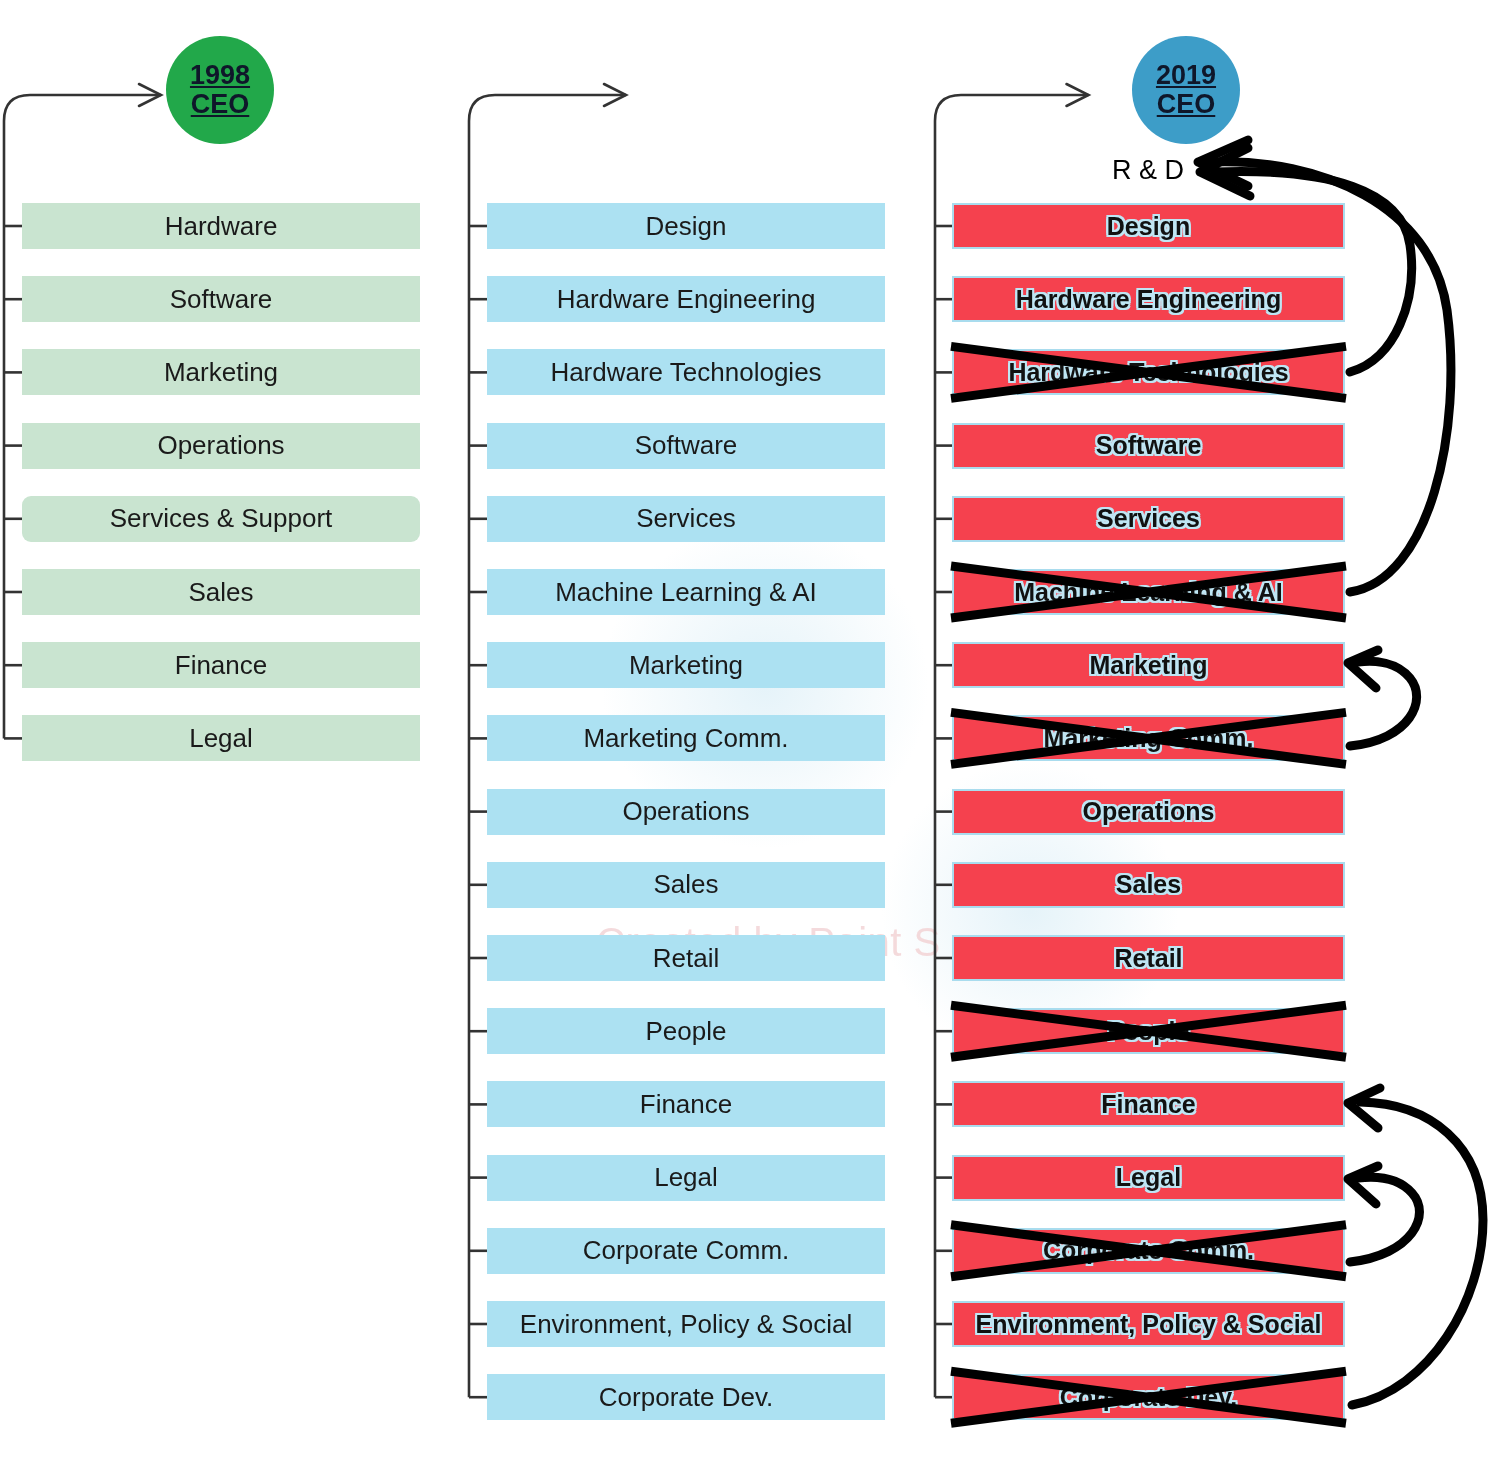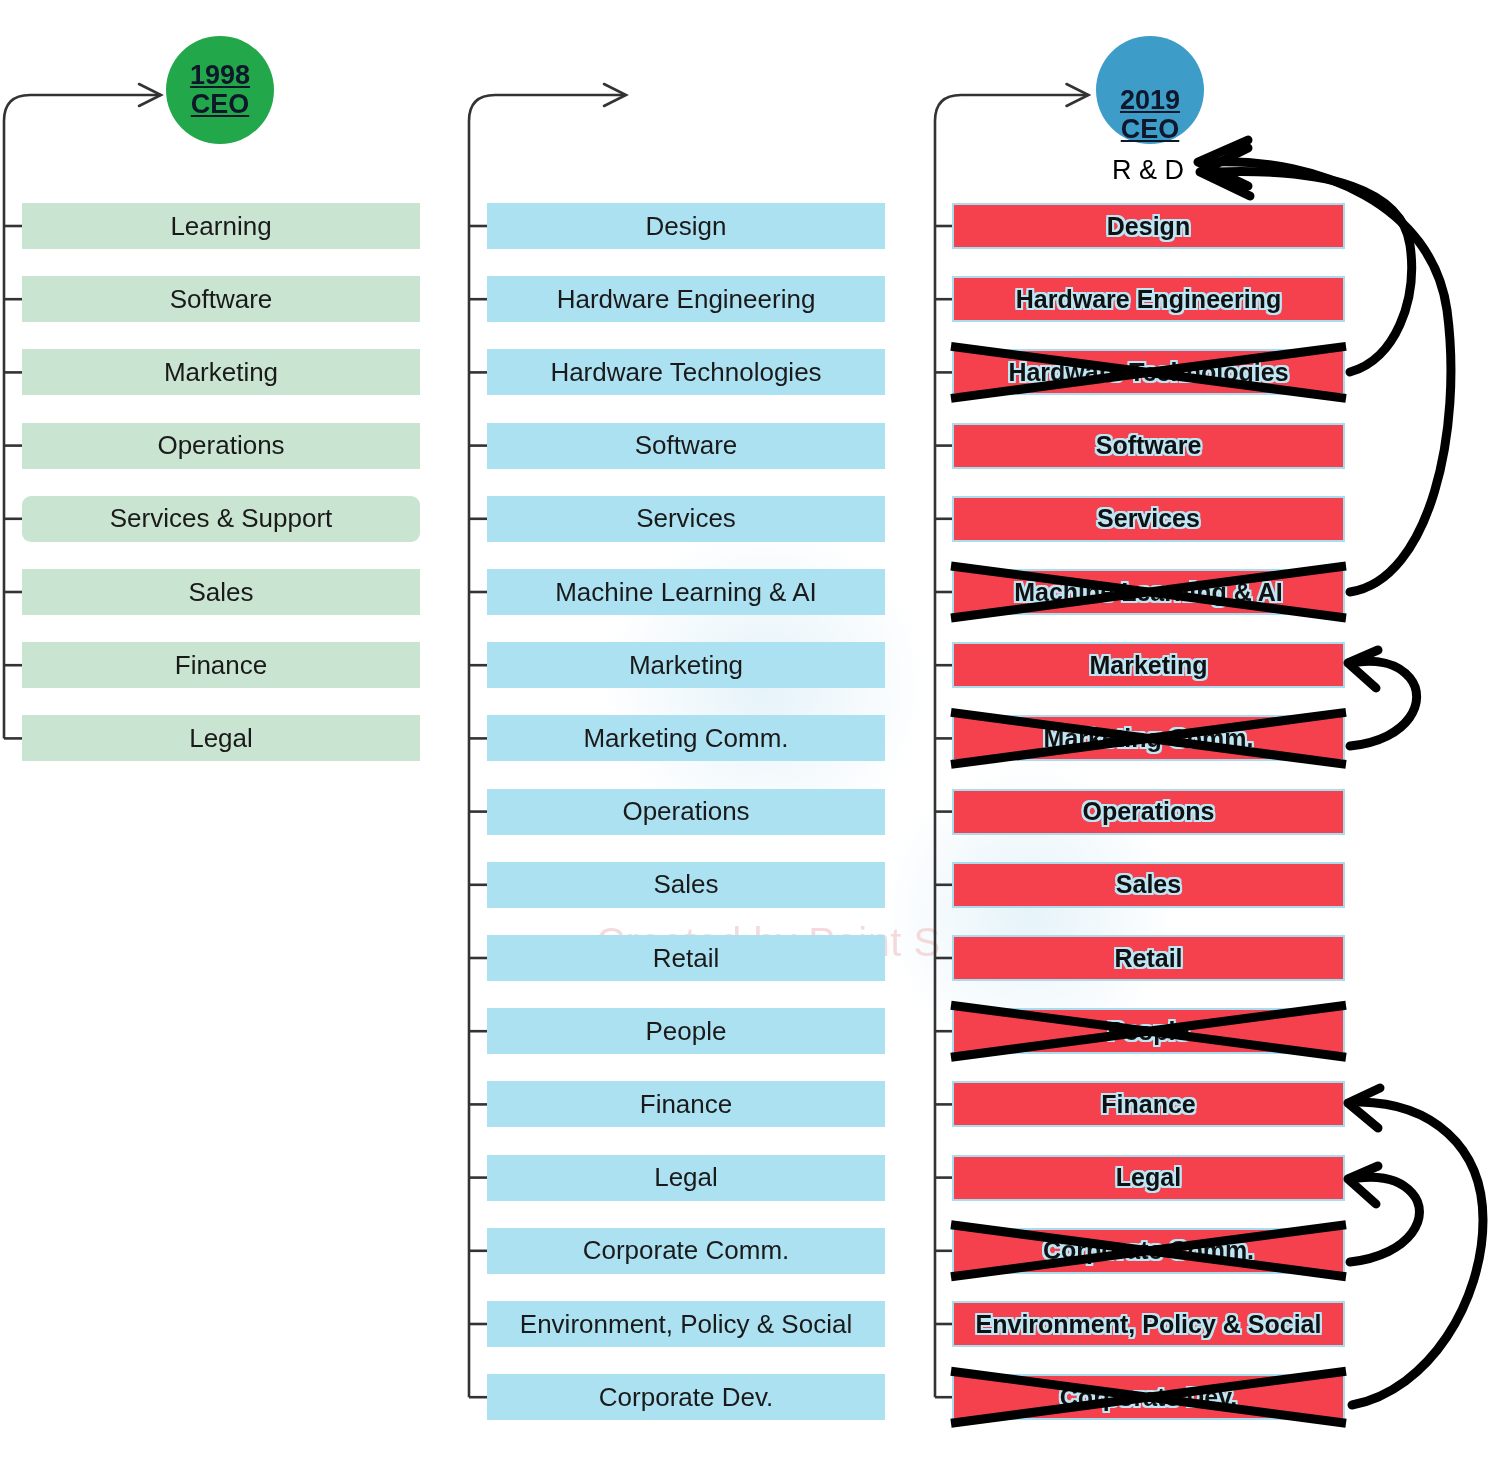--- a/index.html
+++ b/index.html
@@ -54,21 +54,21 @@
     align-items: center; justify-content: center;
     color: #0f172a;
     font-size: 27px;
     font-weight: bold;
     line-height: 1.08;
     top: 36px;
     z-index: 6;
     text-decoration: underline;
   }
   #ceo-1998 { left: 166px; background: #22a84a; }
-  #ceo-2019 { left: 631px; background: #3d9dc8; justify-content: flex-end; }
+  #ceo-2019 { left: 667px; background: #3d9dc8; }
   .ceo-line { display: block; }
 
   
   #rnd-label {
     position: absolute;
     left: 1094px;
     top: 155px;
     width: 108px;
     text-align: center;
     font-size: 27px;
@@ -193,21 +193,21 @@
   </div>
 
   <div class="column" id="col-2022">
     
   </div>
 
   <div id="rnd-label">R &amp; D</div>
 
   <div id="box-host">
       <div class="box green" style="top: 203px;">
-        <span class="box-label">Learning</span>
+        <span class="box-label">Hardware</span>
       </div>
       <div class="box green" style="top: 276.2px;">
         <span class="box-label">Software</span>
       </div>
       <div class="box green" style="top: 349.4px;">
         <span class="box-label">Marketing</span>
       </div>
       <div class="box green" style="top: 422.6px;">
         <span class="box-label">Operations</span>
       </div>

